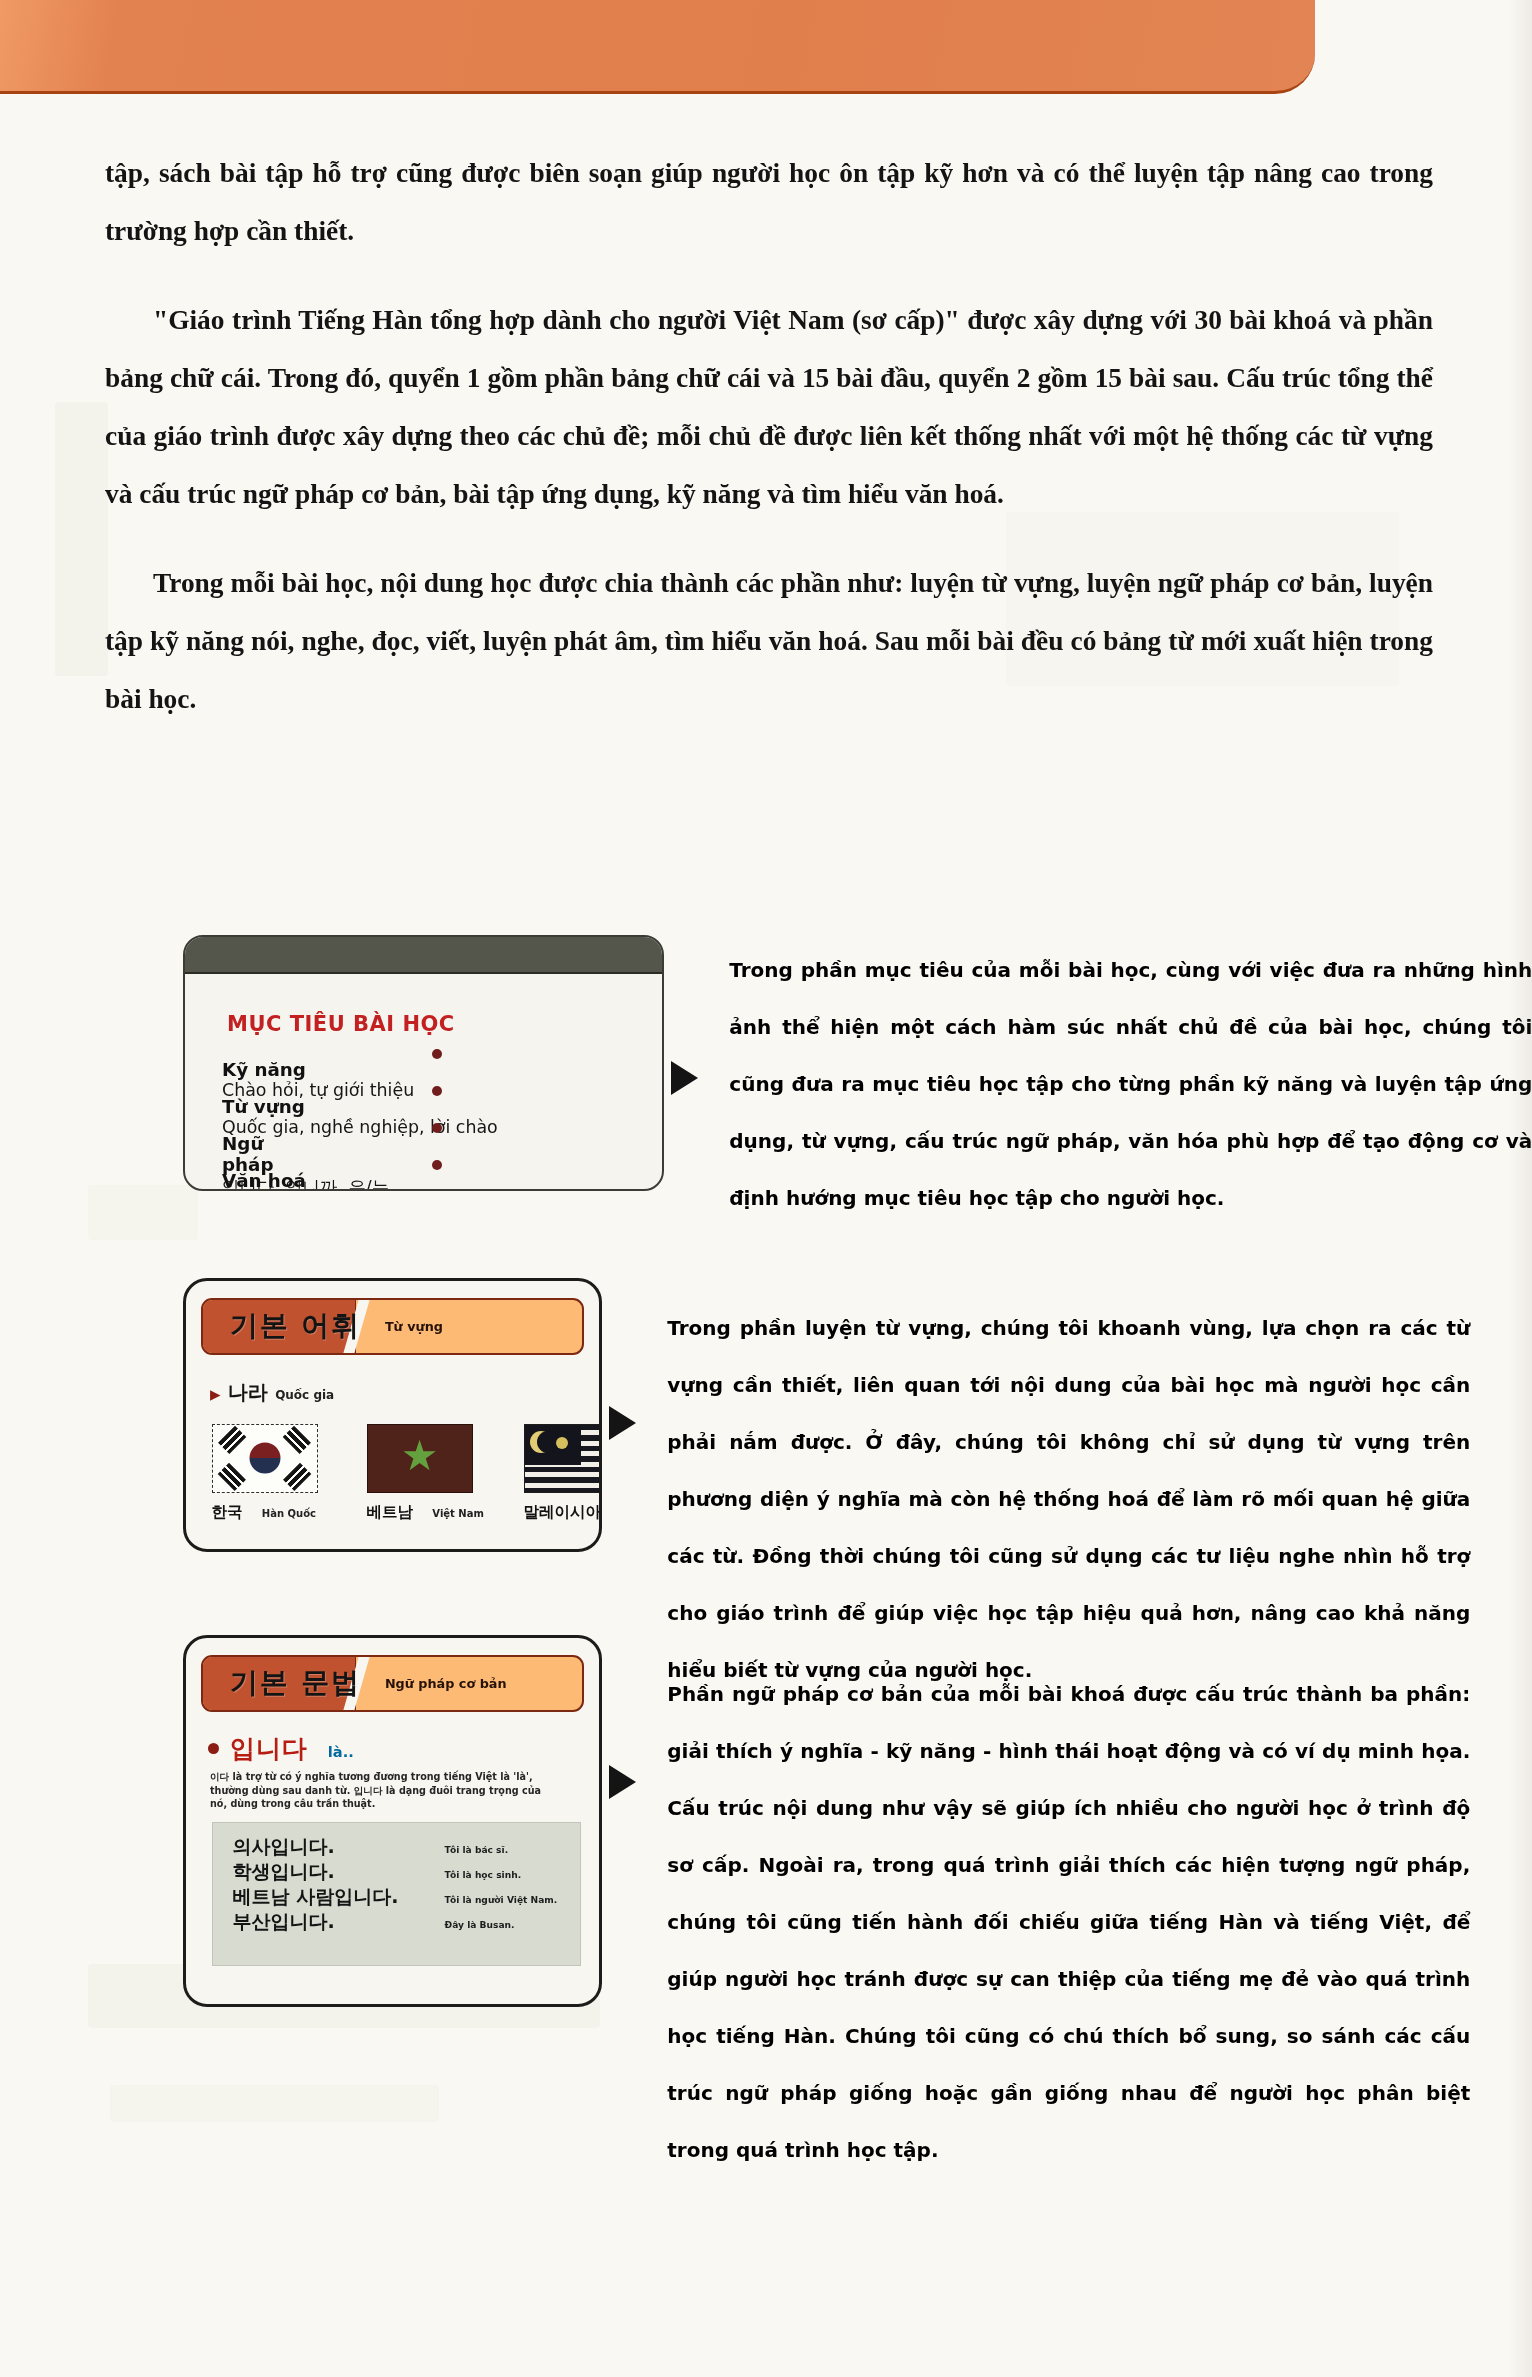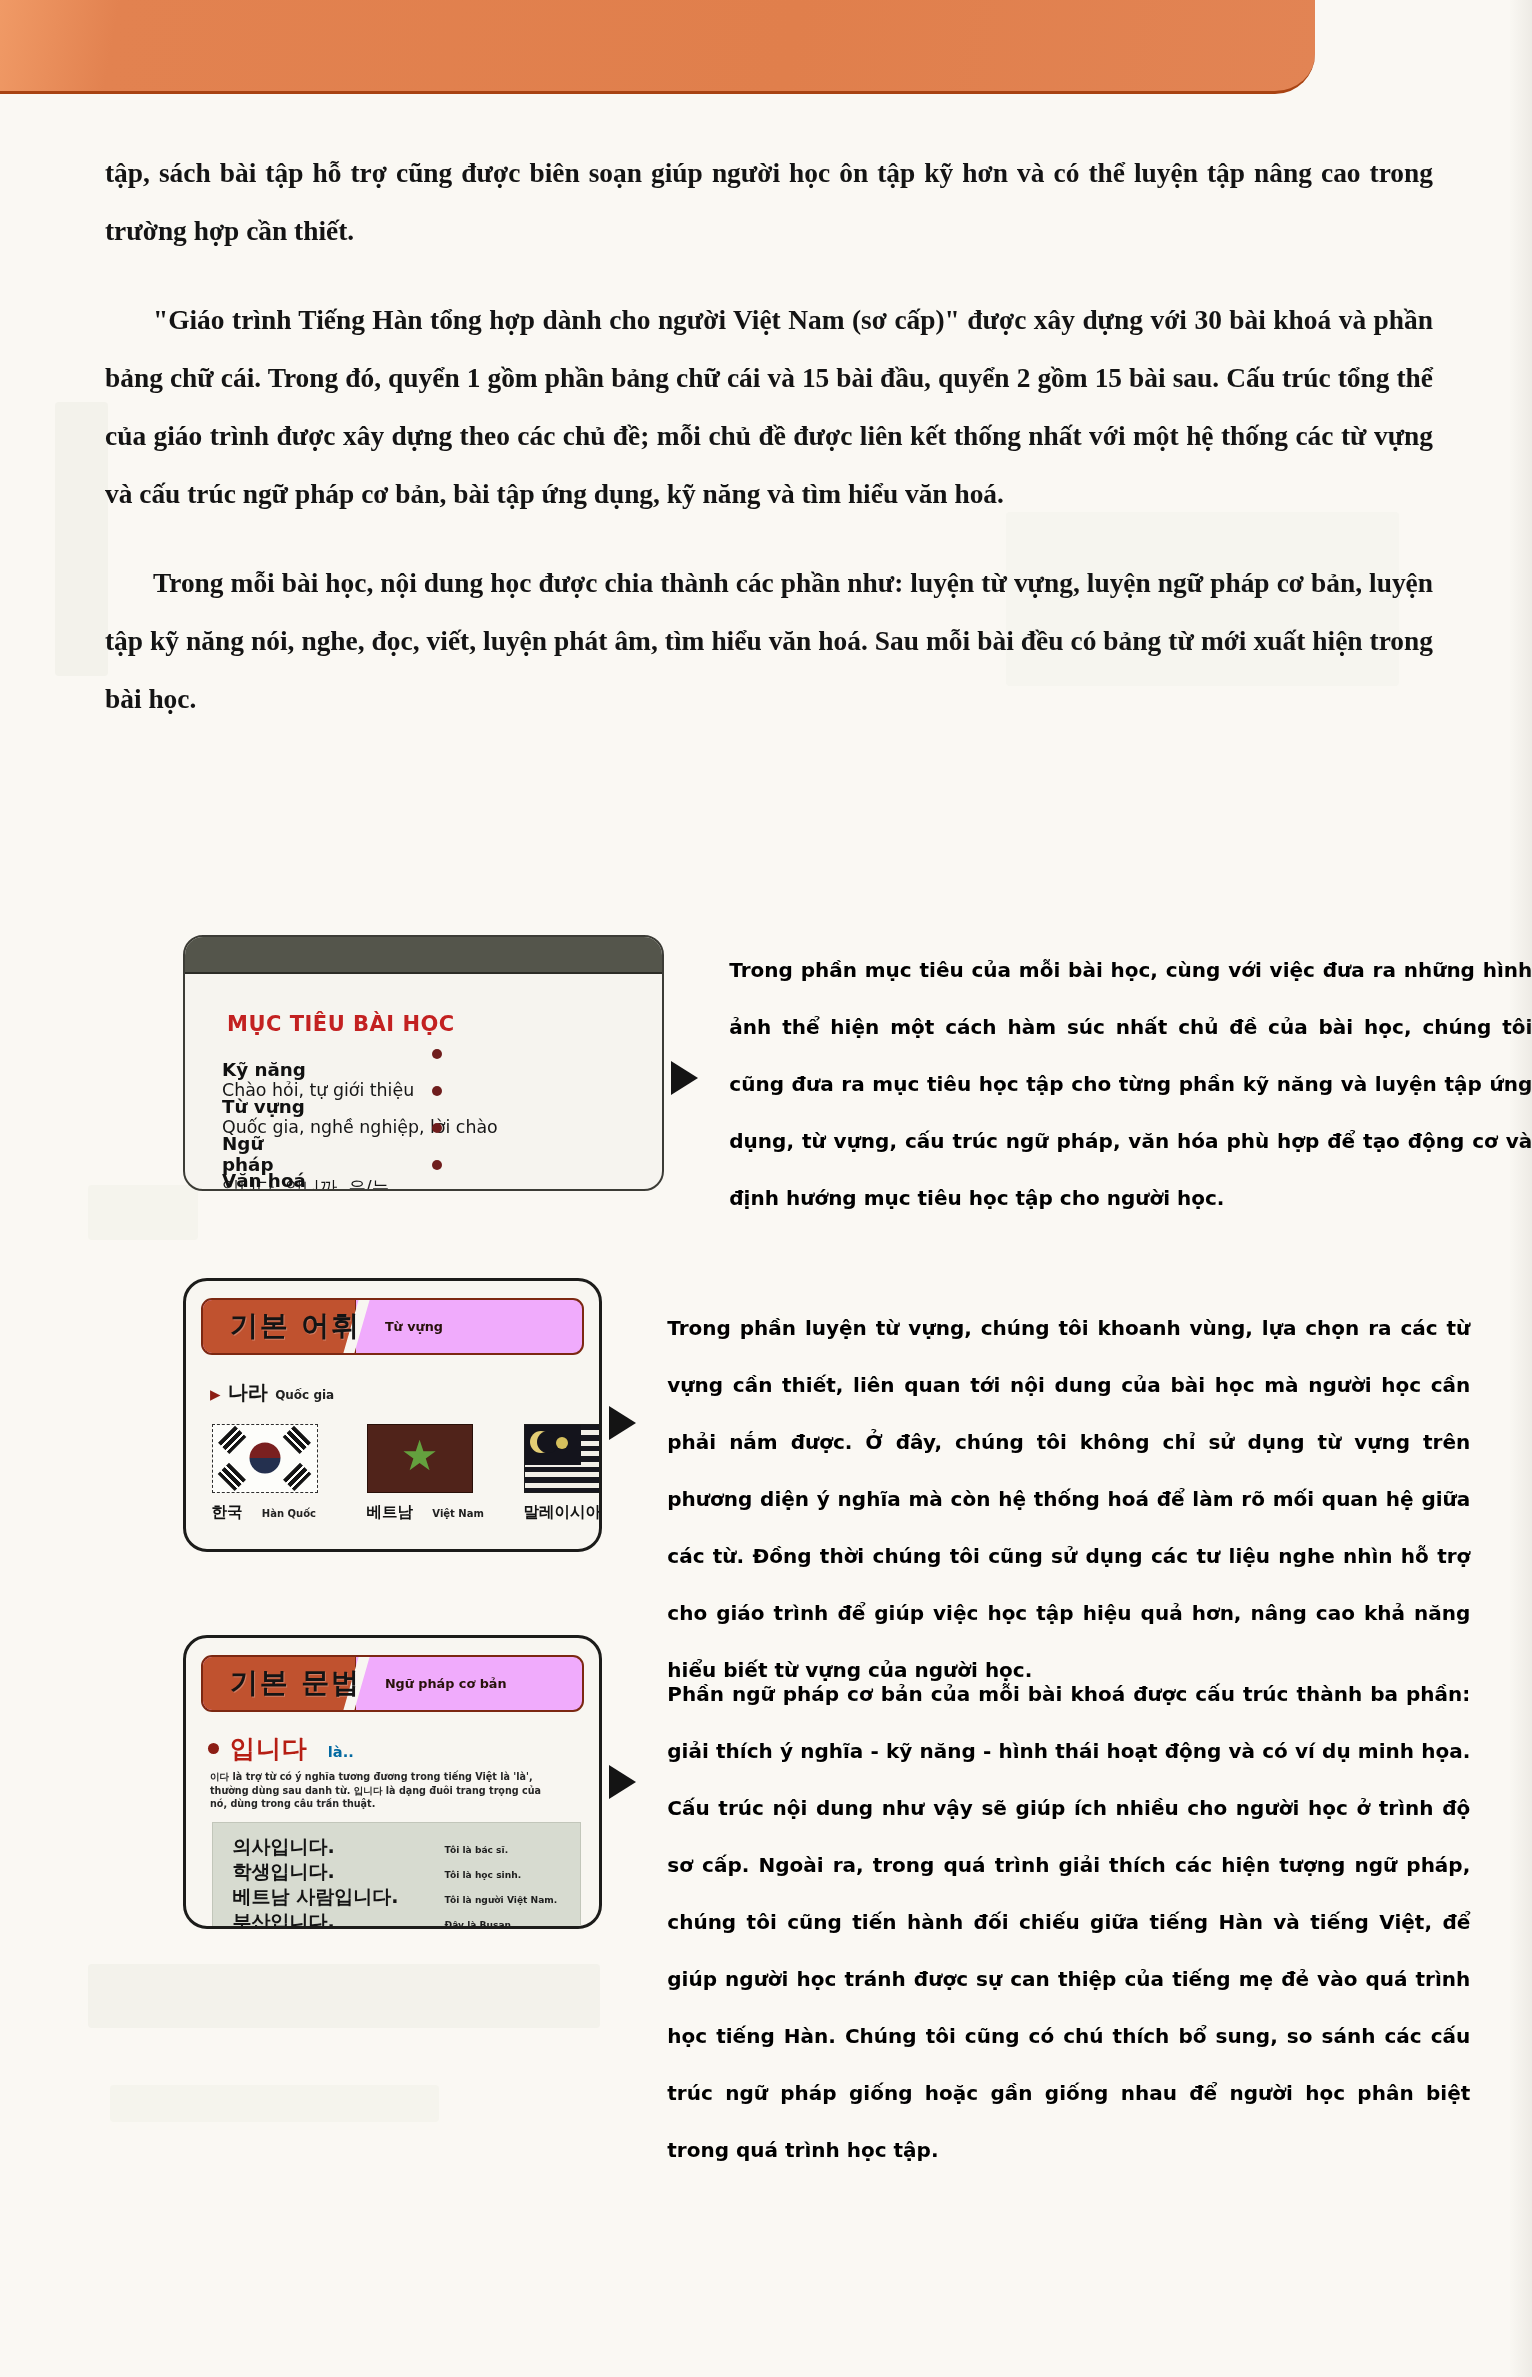--- a/index.html
+++ b/index.html
@@ -73,25 +73,25 @@
     background:#6f1d1d; margin-right:11px; align-self:center; flex:0 0 auto;
   }
   .obj-label { width:99px; font-weight:700; font-size:18.3px; color:#111; flex:0 0 auto; }
   .obj-value { font-size:17.4px; font-weight:500; color:#161616; }
   .card-bordered {
     width:419px;
     border:3.7px solid #1c1c1a; border-radius:24px; overflow:hidden;
     background:#f8f6f1;
   }
   .card-vocab   { height:274px; }
-  .card-grammar { height:294px; }
+  .card-grammar { height:372px; }
   
   .ribbon {
     position:relative; height:53px; margin:16.5px 14.6px 0 14.6px;
-    background:#f0abfc; border:2.7px solid #7c2812; border-radius:11px;
+    background:#fdba74; border:2.7px solid #7c2812; border-radius:11px;
     overflow:hidden;
   }
   .ribbon-left {
     position:absolute; left:0; top:0; bottom:0; width:40%;
     background:#c0522f; border-right:1.8px solid #7c2812;
   }
   .ribbon-swoosh {
     position:absolute; left:39%; top:-11px; bottom:-11px; width:11px;
     background:#f8f6f1; transform:skewX(-16deg); border-radius:7.3px;
   }

